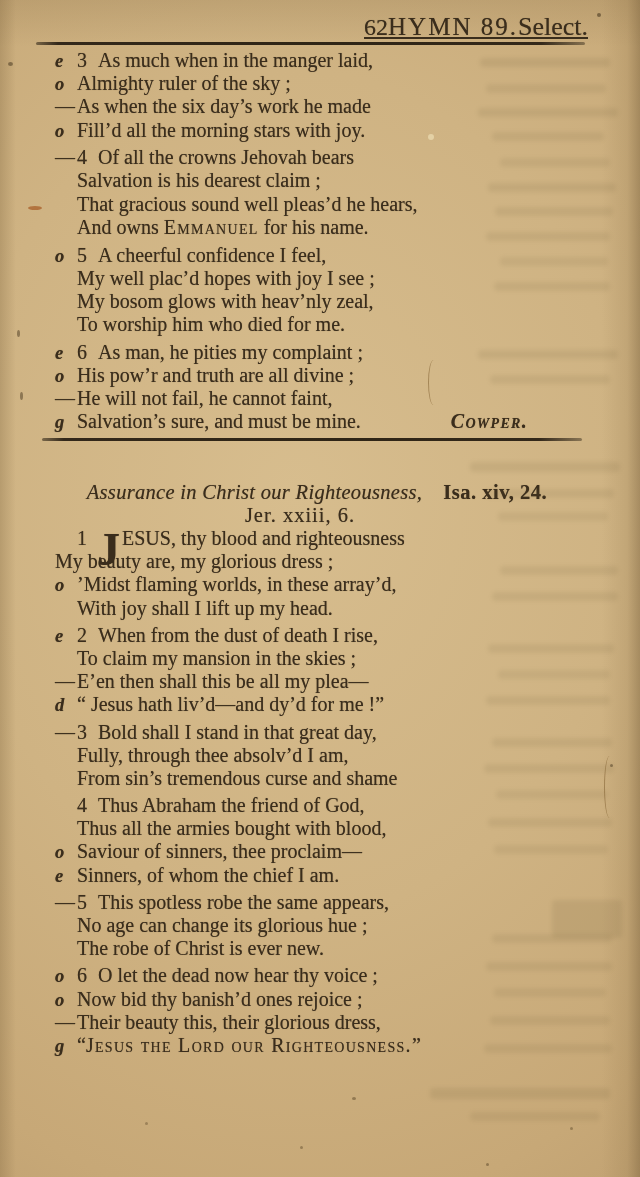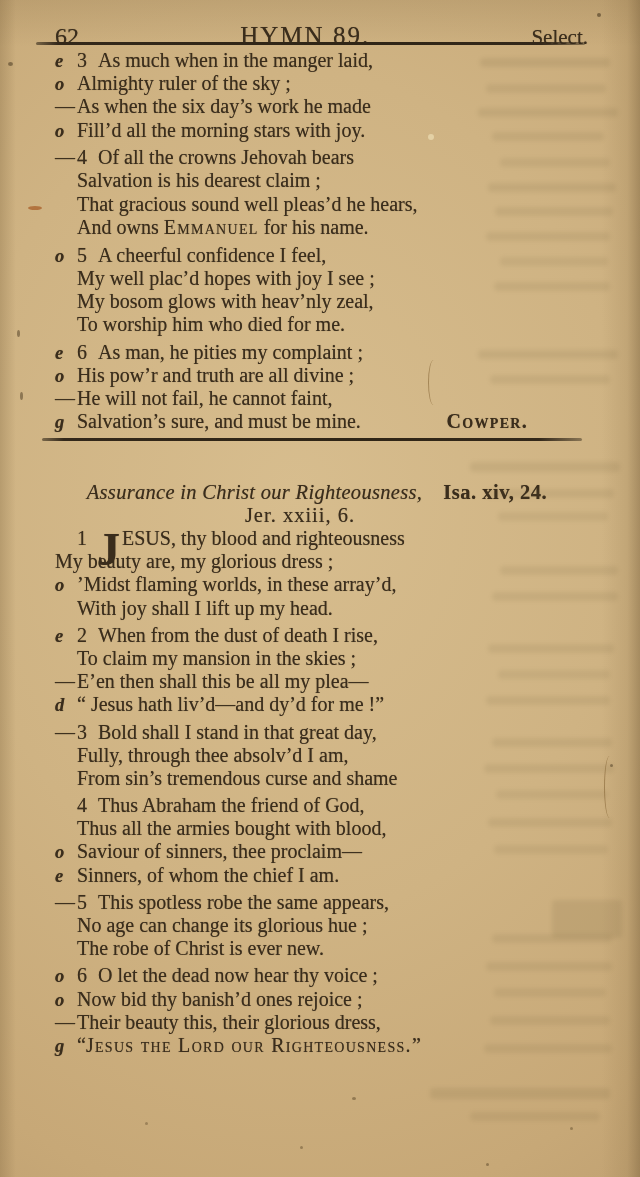--- a/index.html
+++ b/index.html
@@ -10,26 +10,26 @@
     font-family:"Liberation Serif","DejaVu Serif",serif;
     color:#3a2d1c;
     background:
       linear-gradient(90deg, rgba(124,99,60,.30) 0%, rgba(124,99,60,0) 2.5%),
       linear-gradient(270deg, rgba(110,86,50,.42) 0%, rgba(133,106,64,.18) 2%, rgba(133,106,64,0) 6%),
       linear-gradient(180deg, rgba(122,97,58,.18) 0%, rgba(122,97,58,0) 4%),
       radial-gradient(ellipse 130% 90% at 46% 42%, #d7bd8e 0%, #cfb383 40%, #c7a877 68%, #bb9c6e 88%, #b2926a 100%);
     text-shadow:0 0 0.7px rgba(58,45,28,0.6);
   }
   .hdr{
-    position:absolute;top:22px;left:55px;right:52px;
-    display:flex;justify-content:space-between;align-items:baseline;
+    position:absolute;top:12px;left:55px;right:52px;
+    display:flex;justify-content:flex-end;align-items:baseline;text-decoration:underline;
   }
   .hdr .pageno{font-size:24px;}
   .hdr .runtitle{font-size:25px;letter-spacing:2px;}
-  .hdr .sect{font-size:21px;}
+  .hdr .sect{font-size:26px;}
   .rule{
     position:absolute;height:3px;border-radius:2px;
     background:linear-gradient(90deg, rgba(51,40,24,.55) 0%, #33281a 4%, #2f2516 55%, #33281a 92%, rgba(51,40,24,.45) 100%);
   }
   .rule1{top:42px;left:36px;width:549px;}
   .rule2{top:438px;left:42px;width:540px;}
   .verses{position:absolute;left:0;right:0;}
   #blockA{top:49px;}
   #blockB{top:527px;}
   #blockA .stanza{margin-bottom:4.5px;}
@@ -38,21 +38,21 @@
     display:flex;align-items:baseline;
     height:23.2px;line-height:23.2px;
     padding-left:55px;font-size:20px;
   }
   .vline.deep{}
   .marker{flex:0 0 22px;font-style:italic;font-weight:600;font-size:18.5px;}
   .marker.dash{font-style:normal;font-weight:400;font-size:20px;letter-spacing:-1px;}
   .vnum{display:inline-block;width:21px;}
   .vtext{white-space:pre-wrap;}
   .sc{font-variant:small-caps;letter-spacing:1.3px;}
-  .attr{margin-left:auto;padding-right:112px;font-weight:600;}
+  .attr{margin-left:auto;padding-right:112px;font-weight:600;font-style:italic;}
   .dropcap{flex:0 0 22px;position:relative;}
   .dropcap>span{
     position:absolute;left:-3px;top:-18px;
     font-size:46px;line-height:46px;font-weight:700;
   }
   .h2{
     position:absolute;top:449px;left:0;right:44px;
     text-align:center;font-size:25px;white-space:nowrap;
   }
   .h2 .t1{letter-spacing:1.5px;}

